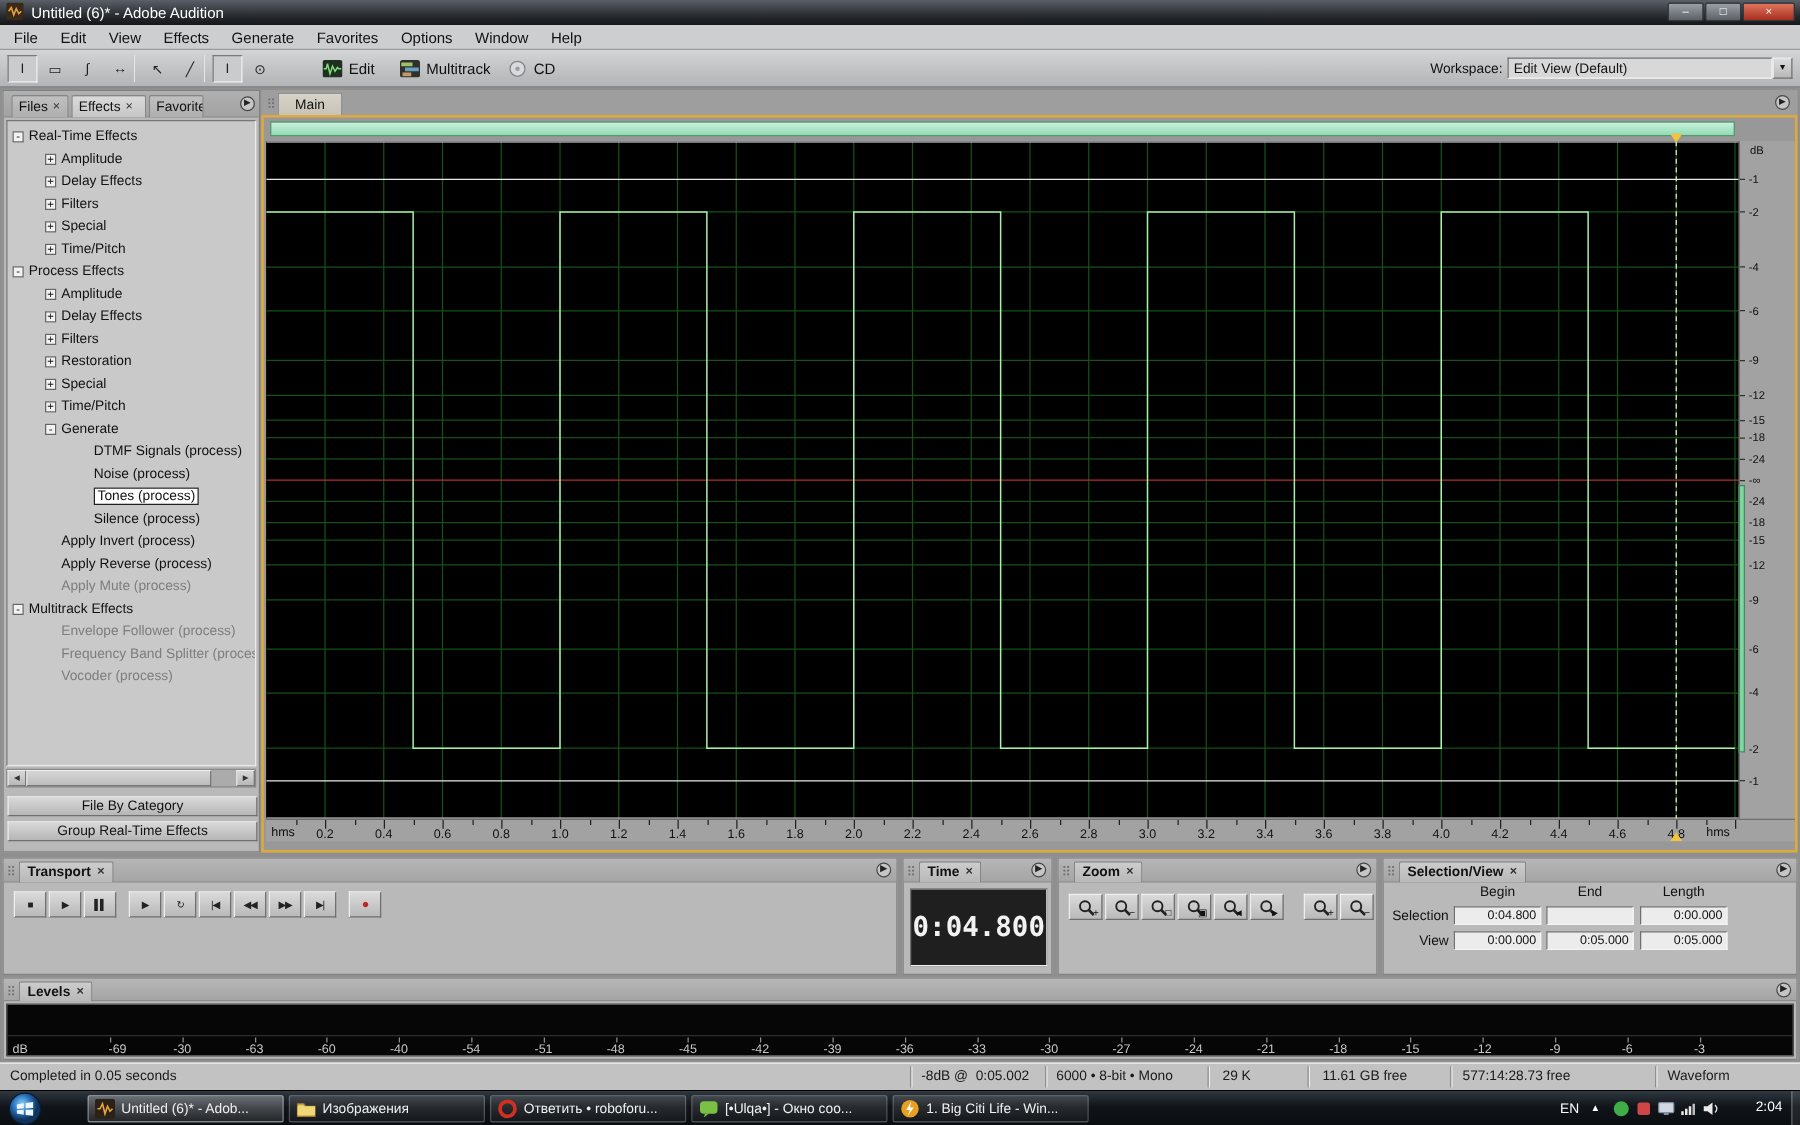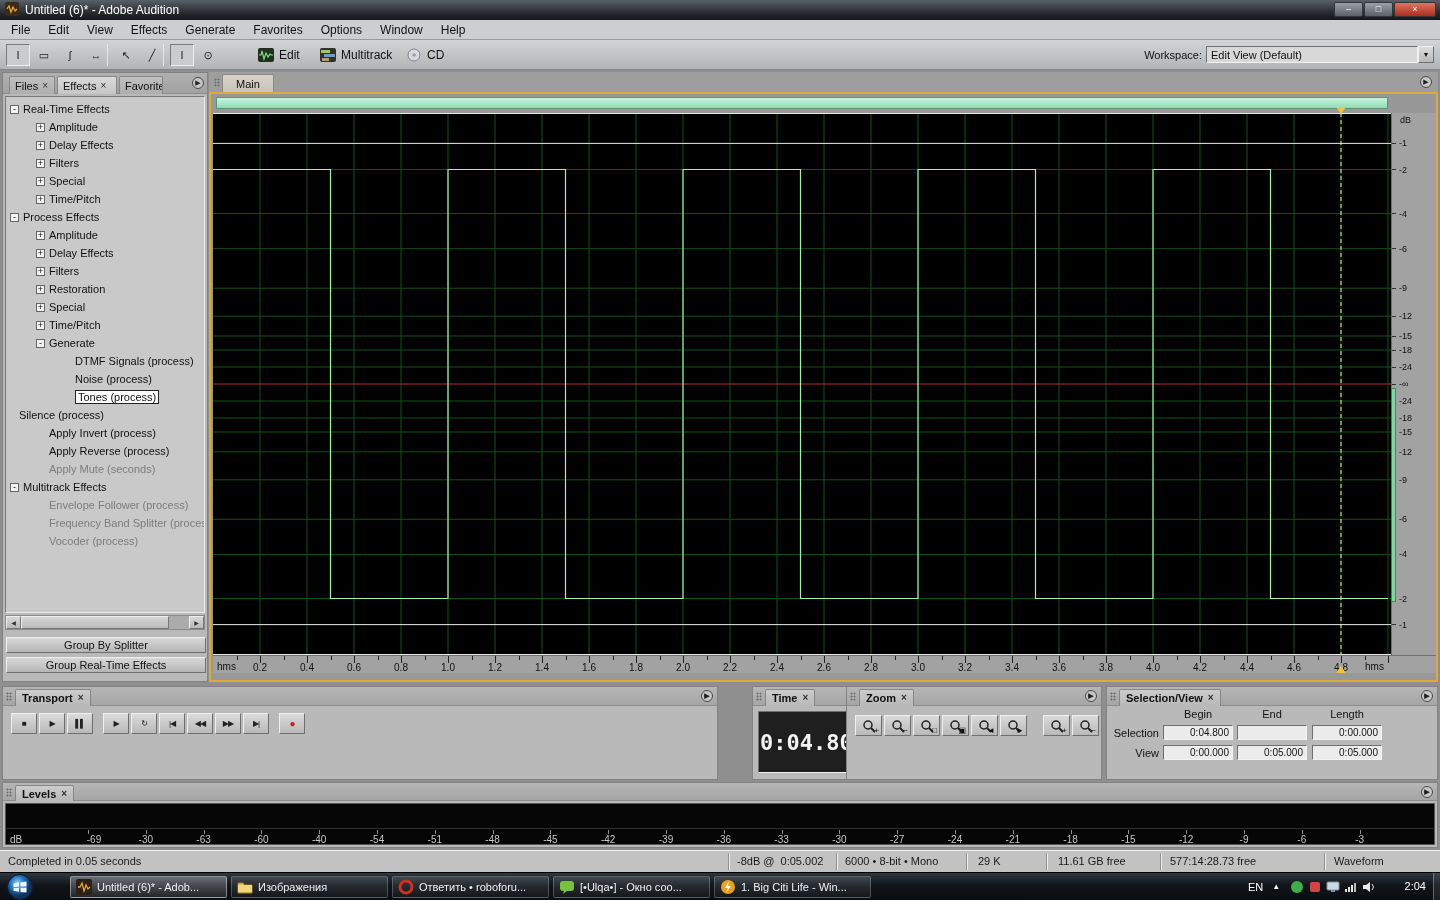--- a/index.html
+++ b/index.html
@@ -243,35 +243,35 @@
         <span class="tlabel">DTMF Signals (process)</span>
       </div>
       <div class="trow" style="padding-left:56px">
         <span class="texpsp"></span>
         <span class="tlabel">Noise (process)</span>
       </div>
       <div class="trow" style="padding-left:56px">
         <span class="texpsp"></span>
         <span class="tlabel selected">Tones (process)</span>
       </div>
-      <div class="trow" style="">
+      <div class="trow" style="padding-left:56px">
         <span class="texpsp"></span>
         <span class="tlabel">Silence (process)</span>
       </div>
       <div class="trow" style="padding-left:30px">
         <span class="texpsp"></span>
         <span class="tlabel">Apply Invert (process)</span>
       </div>
       <div class="trow" style="padding-left:30px">
         <span class="texpsp"></span>
         <span class="tlabel">Apply Reverse (process)</span>
       </div>
       <div class="trow" style="padding-left:30px">
         <span class="texpsp"></span>
-        <span class="tlabel muted">Apply Mute (seconds)</span>
+        <span class="tlabel muted">Apply Mute (process)</span>
       </div>
       <div class="trow" style="padding-left:4px">
         <span class="texp">-</span>
         <span class="tlabel">Multitrack Effects</span>
       </div>
       <div class="trow" style="padding-left:30px">
         <span class="texpsp"></span>
         <span class="tlabel muted">Envelope Follower (process)</span>
       </div>
       <div class="trow" style="padding-left:30px">
@@ -281,21 +281,21 @@
       <div class="trow" style="padding-left:30px">
         <span class="texpsp"></span>
         <span class="tlabel muted">Vocoder (process)</span>
       </div>
     </div>
   <div class="hscroll">
     <div class="sbtn" style="left:0">◀</div>
     <div class="sthumb"></div>
     <div class="sbtn" style="right:0">▶</div>
   </div>
-  <div class="gbtn" style="top:564px">Group By Splitter</div>
+  <div class="gbtn" style="top:564px">File By Category</div>
   <div class="gbtn" style="top:584px">Group Real-Time Effects</div>
 </div>
 
 <div class="mtabrow">
   <span class="grip" style="left:5px;top:6px"></span>
   <div class="maintab"><span>Main</span></div>
   <div class="pmenu" style="right:6px;top:4px">▶</div>
 </div>
 <div class="mbody">
   <div class="overview"></div>
@@ -509,21 +509,21 @@
       <span style="">▶▶</span>
     </div>
     <div class="tbtn" style="left:240px">
       <span style="">▶|</span>
     </div>
     <div class="tbtn" style="left:276px">
       <span style="color:#c22525;font-size:10px;">●</span>
     </div>
   </div>
 
-<div class="panel" id="timepanel" style="left:752px;top:686px;width:120px;height:94px">
+<div class="panel" id="timepanel" style="left:722px;top:686px;width:120px;height:94px">
   <div class="phead">
     <span class="grip"></span>
     <div class="ptab">
       <span>Time</span>
       <span class="pclose">×</span>
     </div>
     <div class="pmenu">▶</div>
   </div>
   <div class="tdisp">0:04.800</div>
 </div>

